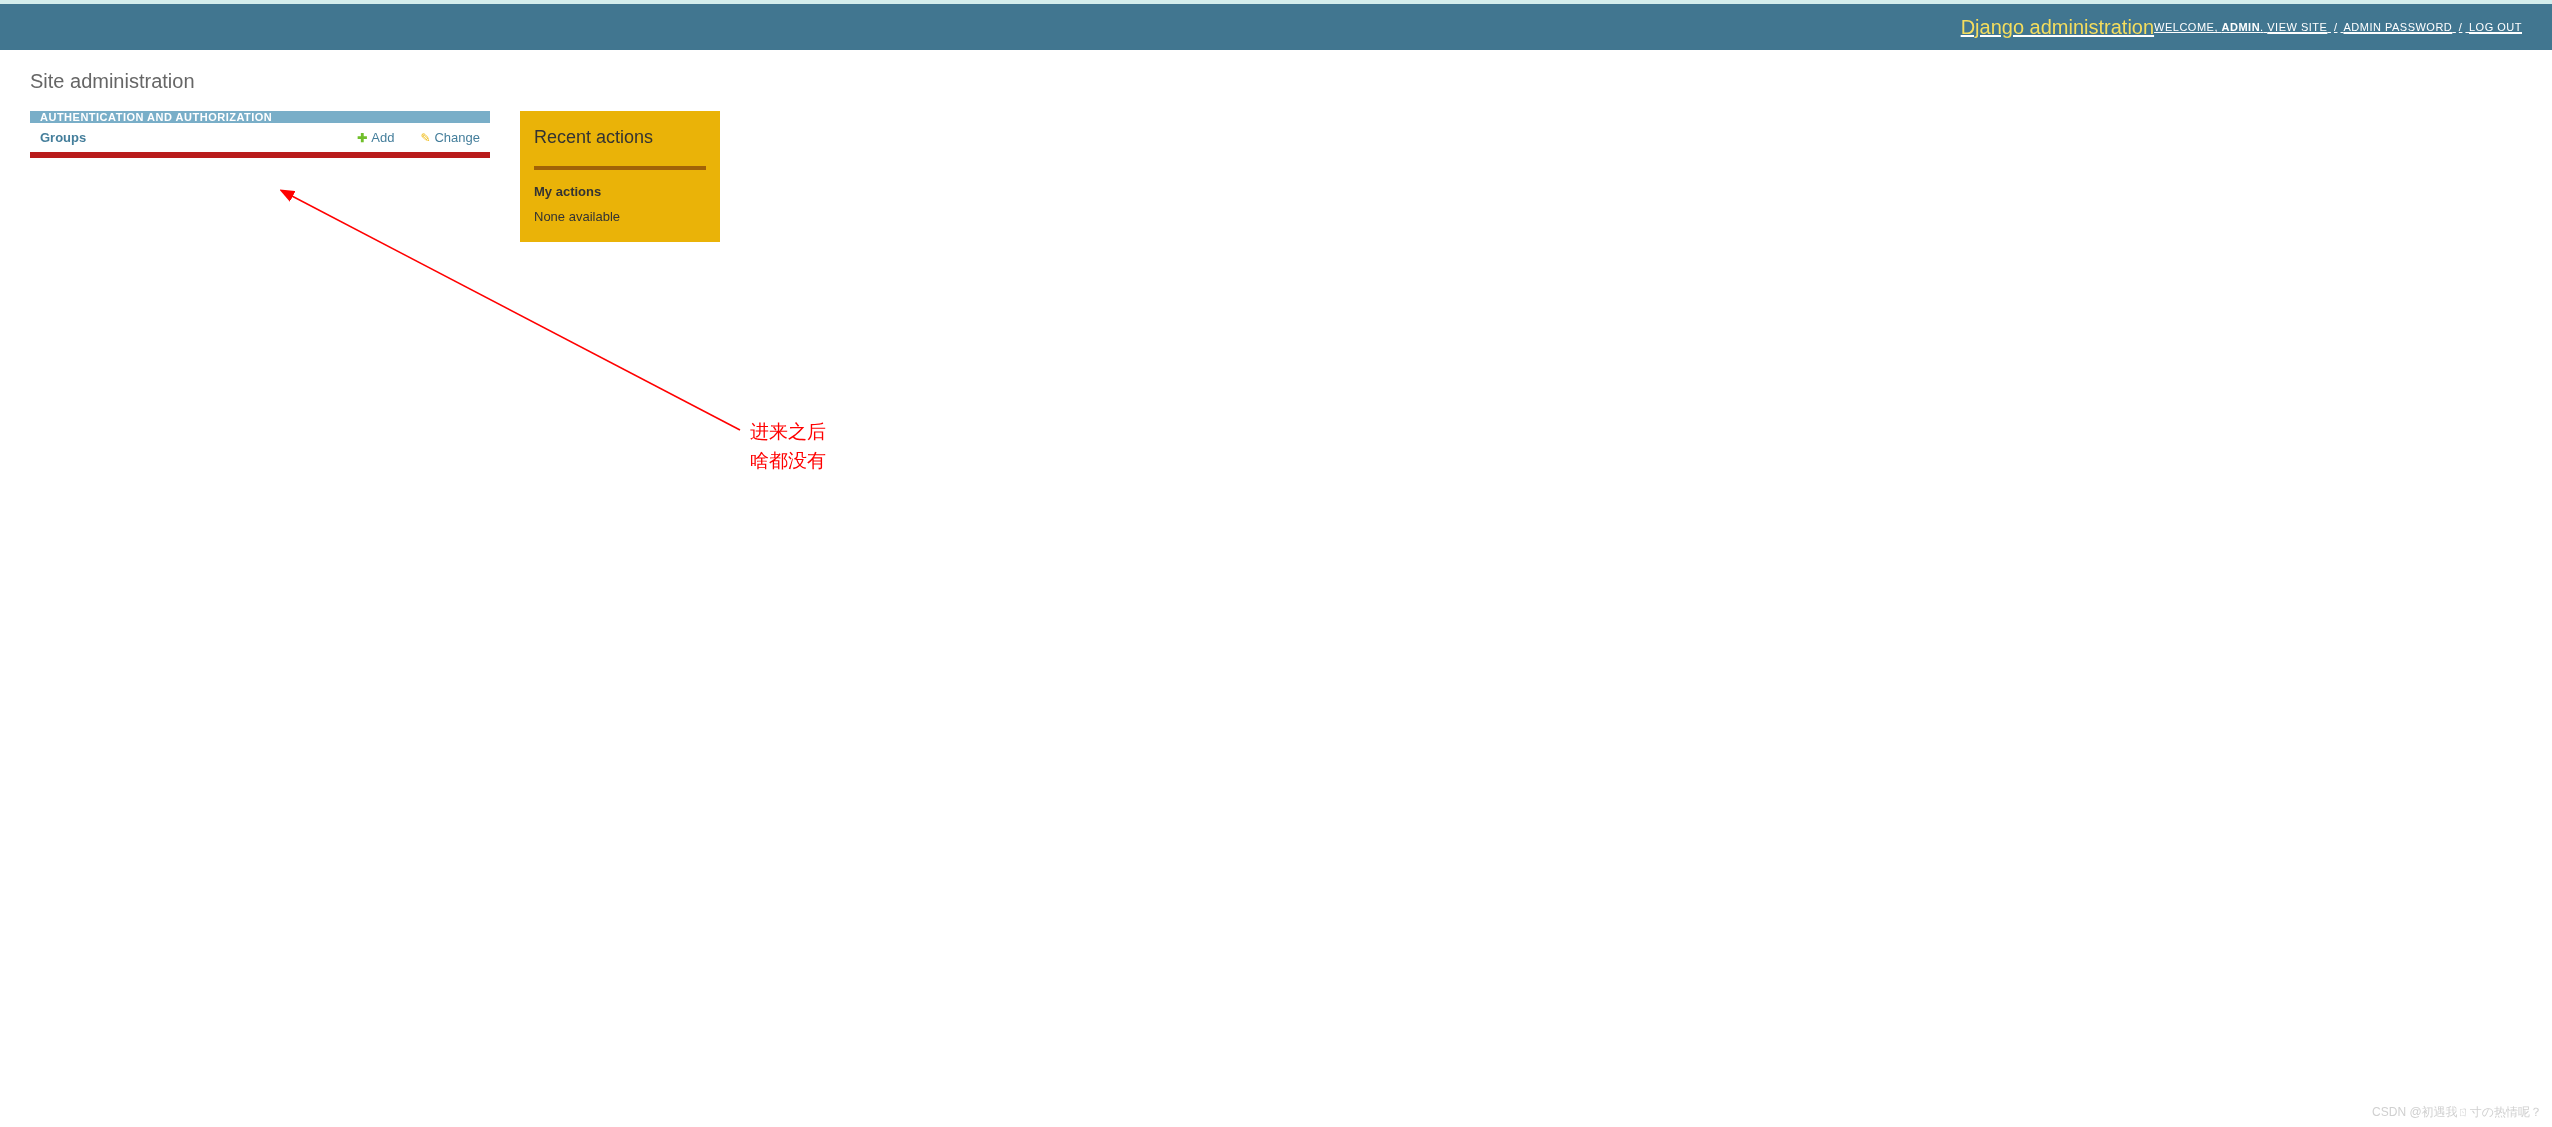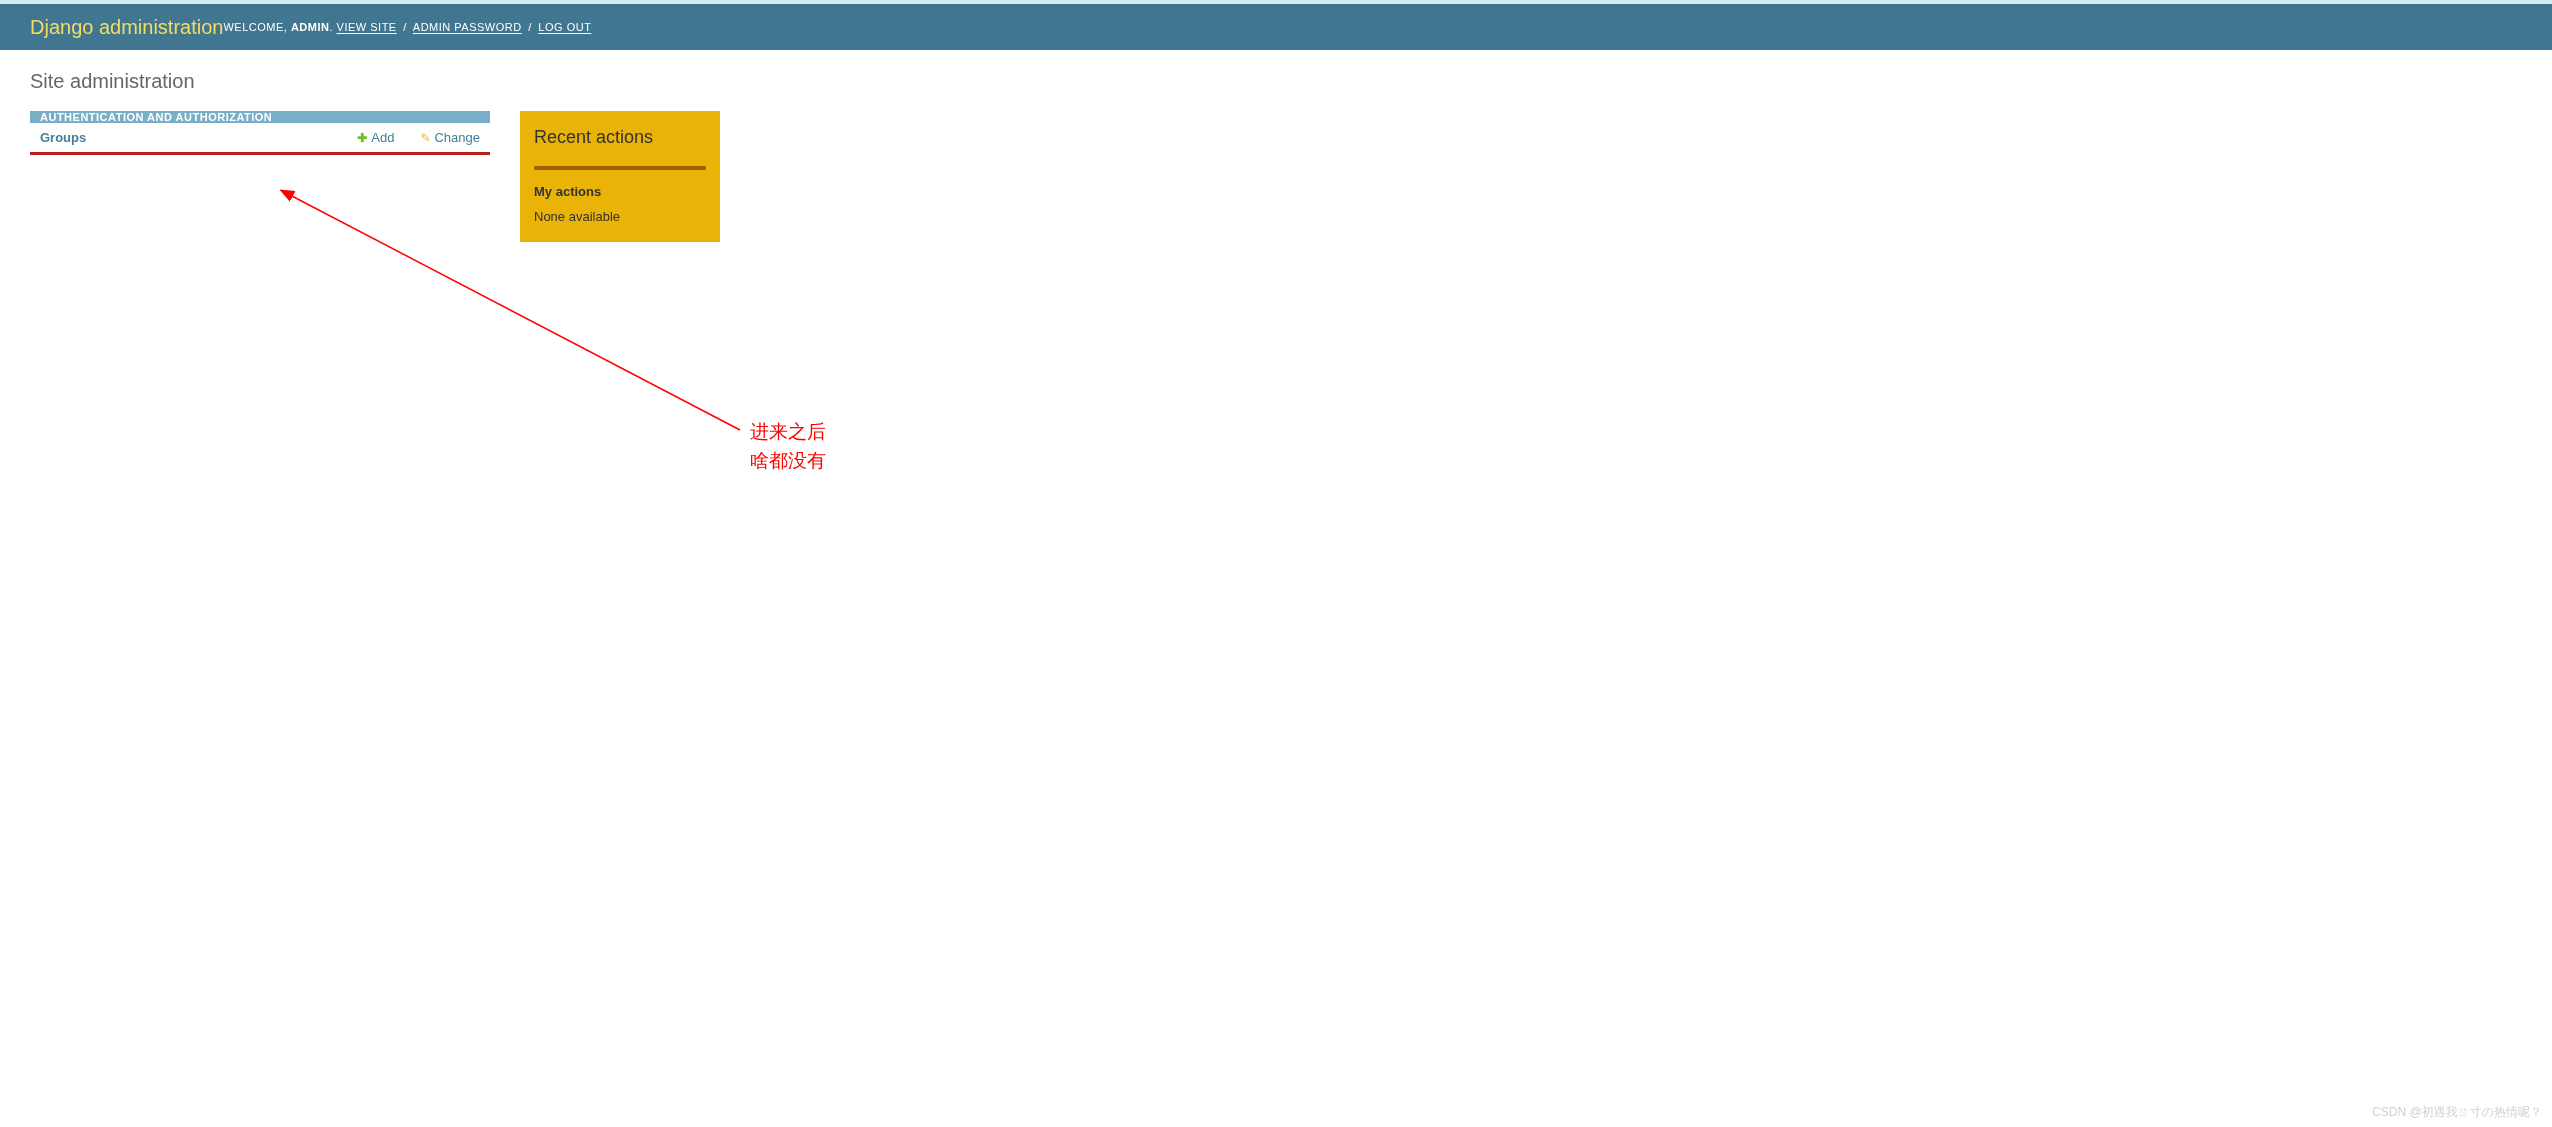--- a/index.html
+++ b/index.html
@@ -11,23 +11,24 @@
     }
     .top-strip {
       height: 4px;
       background: #d4edec;
     }
     .header {
       background: #417690;
       color: #fff;
       padding: 10px 30px;
       display: flex;
-      justify-content: flex-start;
+      justify-content: flex-end;
       align-items: center;
       height: 46px;
+      text-decoration: underline;
     }
     .branding {
       color: #f5dd5d;
       font-size: 20px;
       font-weight: 300;
       text-decoration: none;
     }
     .user-tools {
       font-size: 11px;
       color: #fff;
@@ -62,21 +63,21 @@
       font-size: 11px;
       font-weight: 700;
       letter-spacing: 0.5px;
       text-transform: uppercase;
       padding: 0 10px;
     }
     .module-row {
       display: flex;
       align-items: center;
       padding: 7px 10px;
-      border-bottom: 3px solid #b91c1c;
+      border-bottom: 6px solid #b91c1c;
       background: #fff;
     }
     .model-name {
       flex: 1;
       color: #447e9b;
       font-size: 13px;
       font-weight: bold;
       text-decoration: none;
     }
     .row-action {

